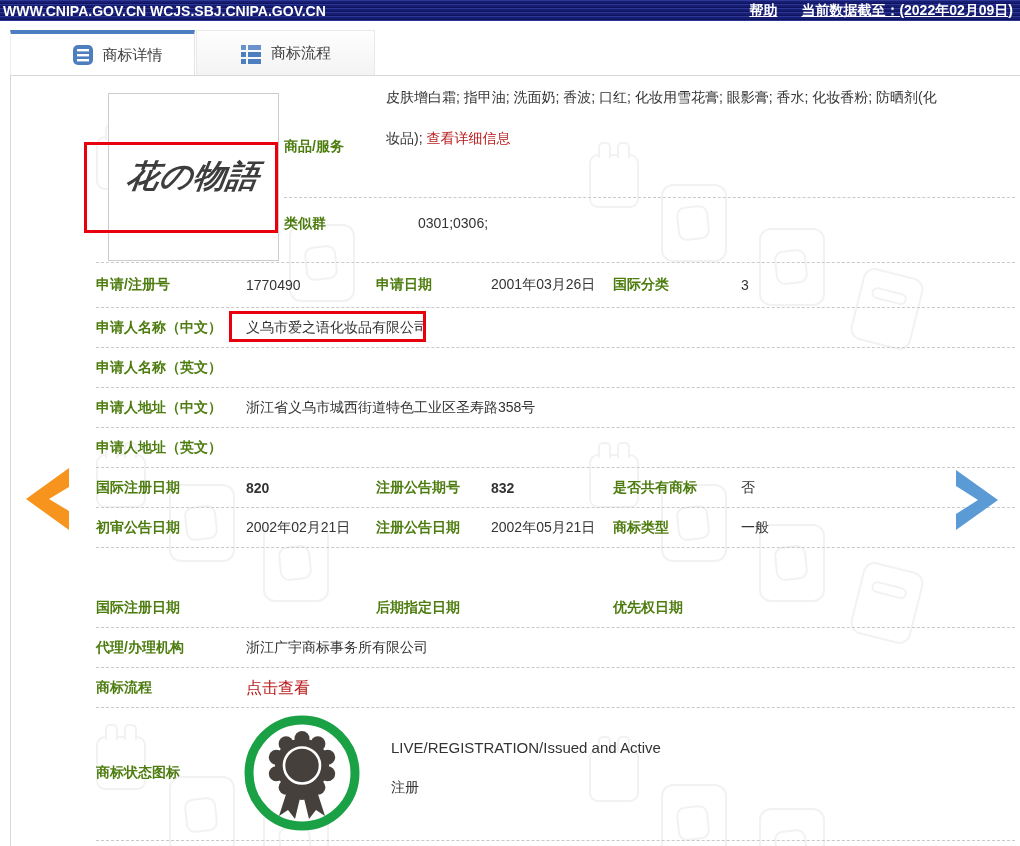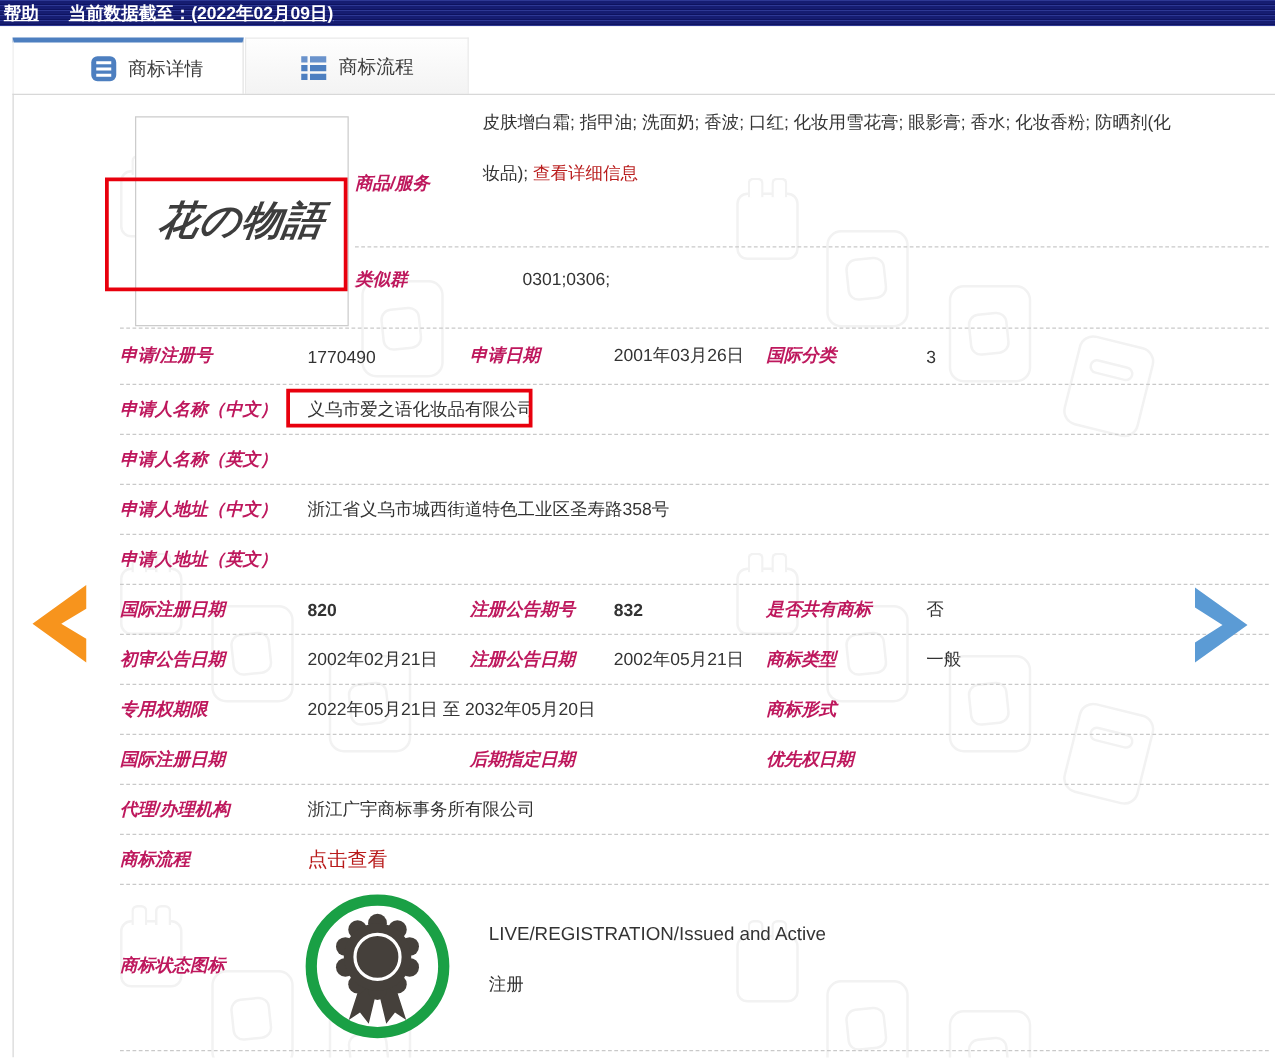--- a/index.html
+++ b/index.html
@@ -61,21 +61,21 @@
   
   .top-section { position:absolute; left:85px; right:5px; top:0; height:187px;
                  border-bottom:1px dashed #c9c9c9; }
   .tm-image-box { position:absolute; left:12px; top:17px; width:171px; height:168px;
                   border:1px solid #ccc; background:#fff;
                   display:flex; align-items:center; justify-content:center; }
   .tm-mark { font-family:"DejaVu Serif", serif; font-style:italic; font-weight:bold;
              font-size:32px; color:#3d3d3d; transform:skewX(-8deg); letter-spacing:1px; white-space:nowrap; }
   .hl-red { position:absolute; border:3px solid #e8000d; z-index:3; pointer-events:none; }
   .hl-tm { left:-12px; top:66px; width:194px; height:91px; }
-  .lbl { font-weight:bold; font-size:14px; color:#be185d; white-space:nowrap;font-style:italic; }
+  .lbl { font-weight:bold; font-size:14px; color:#4d7c0f; white-space:nowrap; }
   .val { font-size:14px; color:#333; white-space:nowrap; }
   .goods-label { position:absolute; left:188px; top:62px; }
   .goods-block { position:absolute; left:290px; top:1px; width:552px; line-height:41px;
                  font-size:14px; color:#333; }
   .goods-sep { position:absolute; left:188px; right:0; top:121px; border-top:1px dashed #c9c9c9; }
   .sim-label { position:absolute; left:188px; top:139px; }
   .sim-value { position:absolute; left:322px; top:139px; }
   a.link { color:#b91c1c; text-decoration:none; cursor:pointer; }
   
   .row { position:absolute; left:85px; right:5px; height:40px; border-bottom:1px dashed #c9c9c9; }
@@ -93,20 +93,21 @@
   .status-line2 { position:absolute; left:295px; top:71px; font-size:14px; color:#333; }
   
   .arrow { position:absolute; z-index:5; cursor:pointer; }
   .arrow-left { left:12px; top:464px; }
   .arrow-right { left:952px; top:468px; }
 </style>
 </head>
 <body>
 
 <div class="topbar">
+  <a class="topbar-left">WWW.CNIPA.GOV.CN WCJS.SBJ.CNIPA.GOV.CN</a>
   <div class="topbar-right">
     <a>帮助</a>
     <span>当前数据截至：(2022年02月09日)</span>
   </div>
 </div>
 
 <div class="tabbar">
   <div class="tab active">
     <svg width="22" height="22" viewBox="0 0 22 22">
       <rect x="1" y="1" width="20" height="20" rx="5" fill="#4d7fc0"></rect>
@@ -263,26 +264,20 @@
 
     <div class="row" style="top:432px">
       <span class="lbl c1">初审公告日期</span>
       <span class="val v1">2002年02月21日</span>
       <span class="lbl c2">注册公告日期</span>
       <span class="val v2">2002年05月21日</span>
       <span class="lbl c3">商标类型</span>
       <span class="val v3">一般</span>
     </div>
 
-    <div class="row" style="top:472px">
-      <span class="lbl c1">专用权期限</span>
-      <span class="val v1">2022年05月21日 至 2032年05月20日</span>
-      <span class="lbl c3">商标形式</span>
-      <span class="val v3"></span>
-    </div>
 
     <div class="row" style="top:552px">
       <span class="lbl c1">代理/办理机构</span>
       <span class="val v1">浙江广宇商标事务所有限公司</span>
     </div>
 
     <div class="row" style="top:512px">
       <span class="lbl c1">国际注册日期</span>
       <span class="lbl c2">后期指定日期</span>
       <span class="lbl c3">优先权日期</span>

